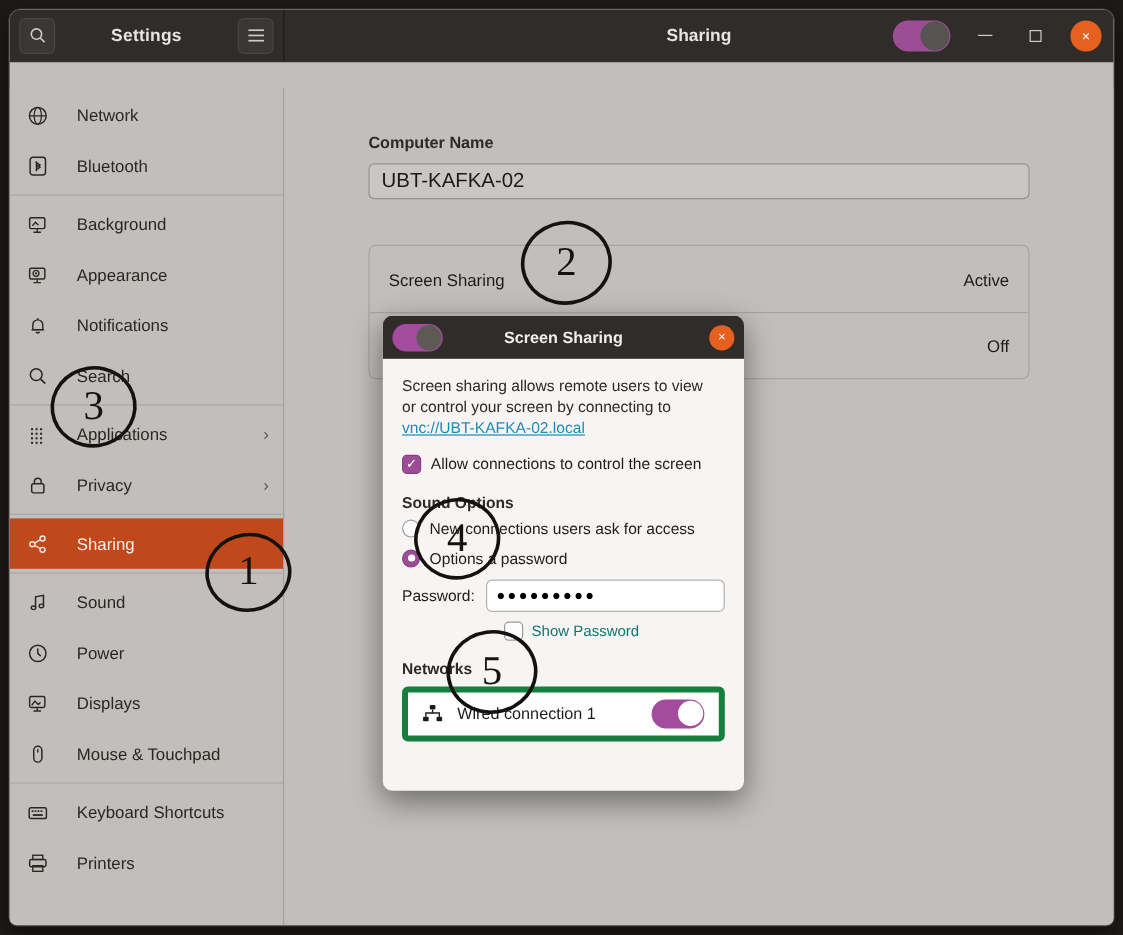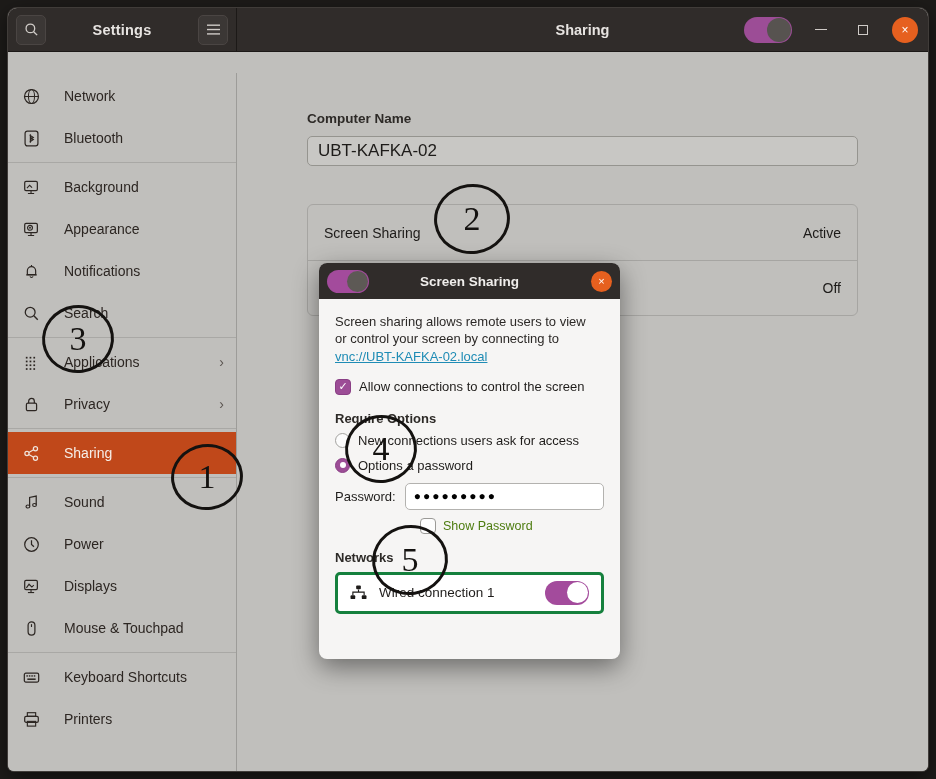--- a/index.html
+++ b/index.html
@@ -219,24 +219,24 @@
   .pw-row { display: flex; align-items: center; gap: 9px; margin-top: 2px; }
   .pw-label { font-size: 13px; color: #1f1d1b; }
   .pw-field {
     flex: 1; height: 27px; background: #fff;
     border: 1px solid #b3b2af; border-radius: 5px;
     display: flex; align-items: center; padding: 0 8px;
     letter-spacing: 2px; font-size: 12px; color: #000;
   }
   .show-pw {
     display: flex; align-items: center; gap: 7px;
-    margin: 8px 0 0 85px; font-size: 12.5px; color: #4d7c0f;
+    margin: 8px 0 0 85px; font-size: 12.5px; color: #0f766e;
   }
   .net-frame {
-    border: 3px solid #15803d; border-radius: 5px; background: #fff;
+    border: 5px solid #15803d; border-radius: 5px; background: #fff;
     margin-top: 2px;
   }
   .net-row {
     height: 36px; display: flex; align-items: center; gap: 12px;
     padding: 0 12px; font-size: 13.5px; color: #1f1d1b;
   }
   .net-row .net-toggle { margin-left: auto; }
   .net-toggle {
     width: 44px; height: 24px; border-radius: 12px;
     background: #a34b9c; position: relative; cursor: pointer;
@@ -516,21 +516,21 @@
           <span class="dlg-link">vnc://UBT-KAFKA-02.local</span>
         </div>
 
         <div class="row-check">
           <div class="cbox on">
             <span>✓</span>
           </div>
           <span>Allow connections to control the screen</span>
         </div>
 
-        <div class="grp-title">Require Options</div>
+        <div class="grp-title">Sound Options</div>
 
         <div class="row-radio">
           <div class="rad"></div>
           <span>New connections users ask for access</span>
         </div>
 
         <div class="row-radio">
           <div class="rad on"></div>
           <span>Options a password</span>
         </div>

